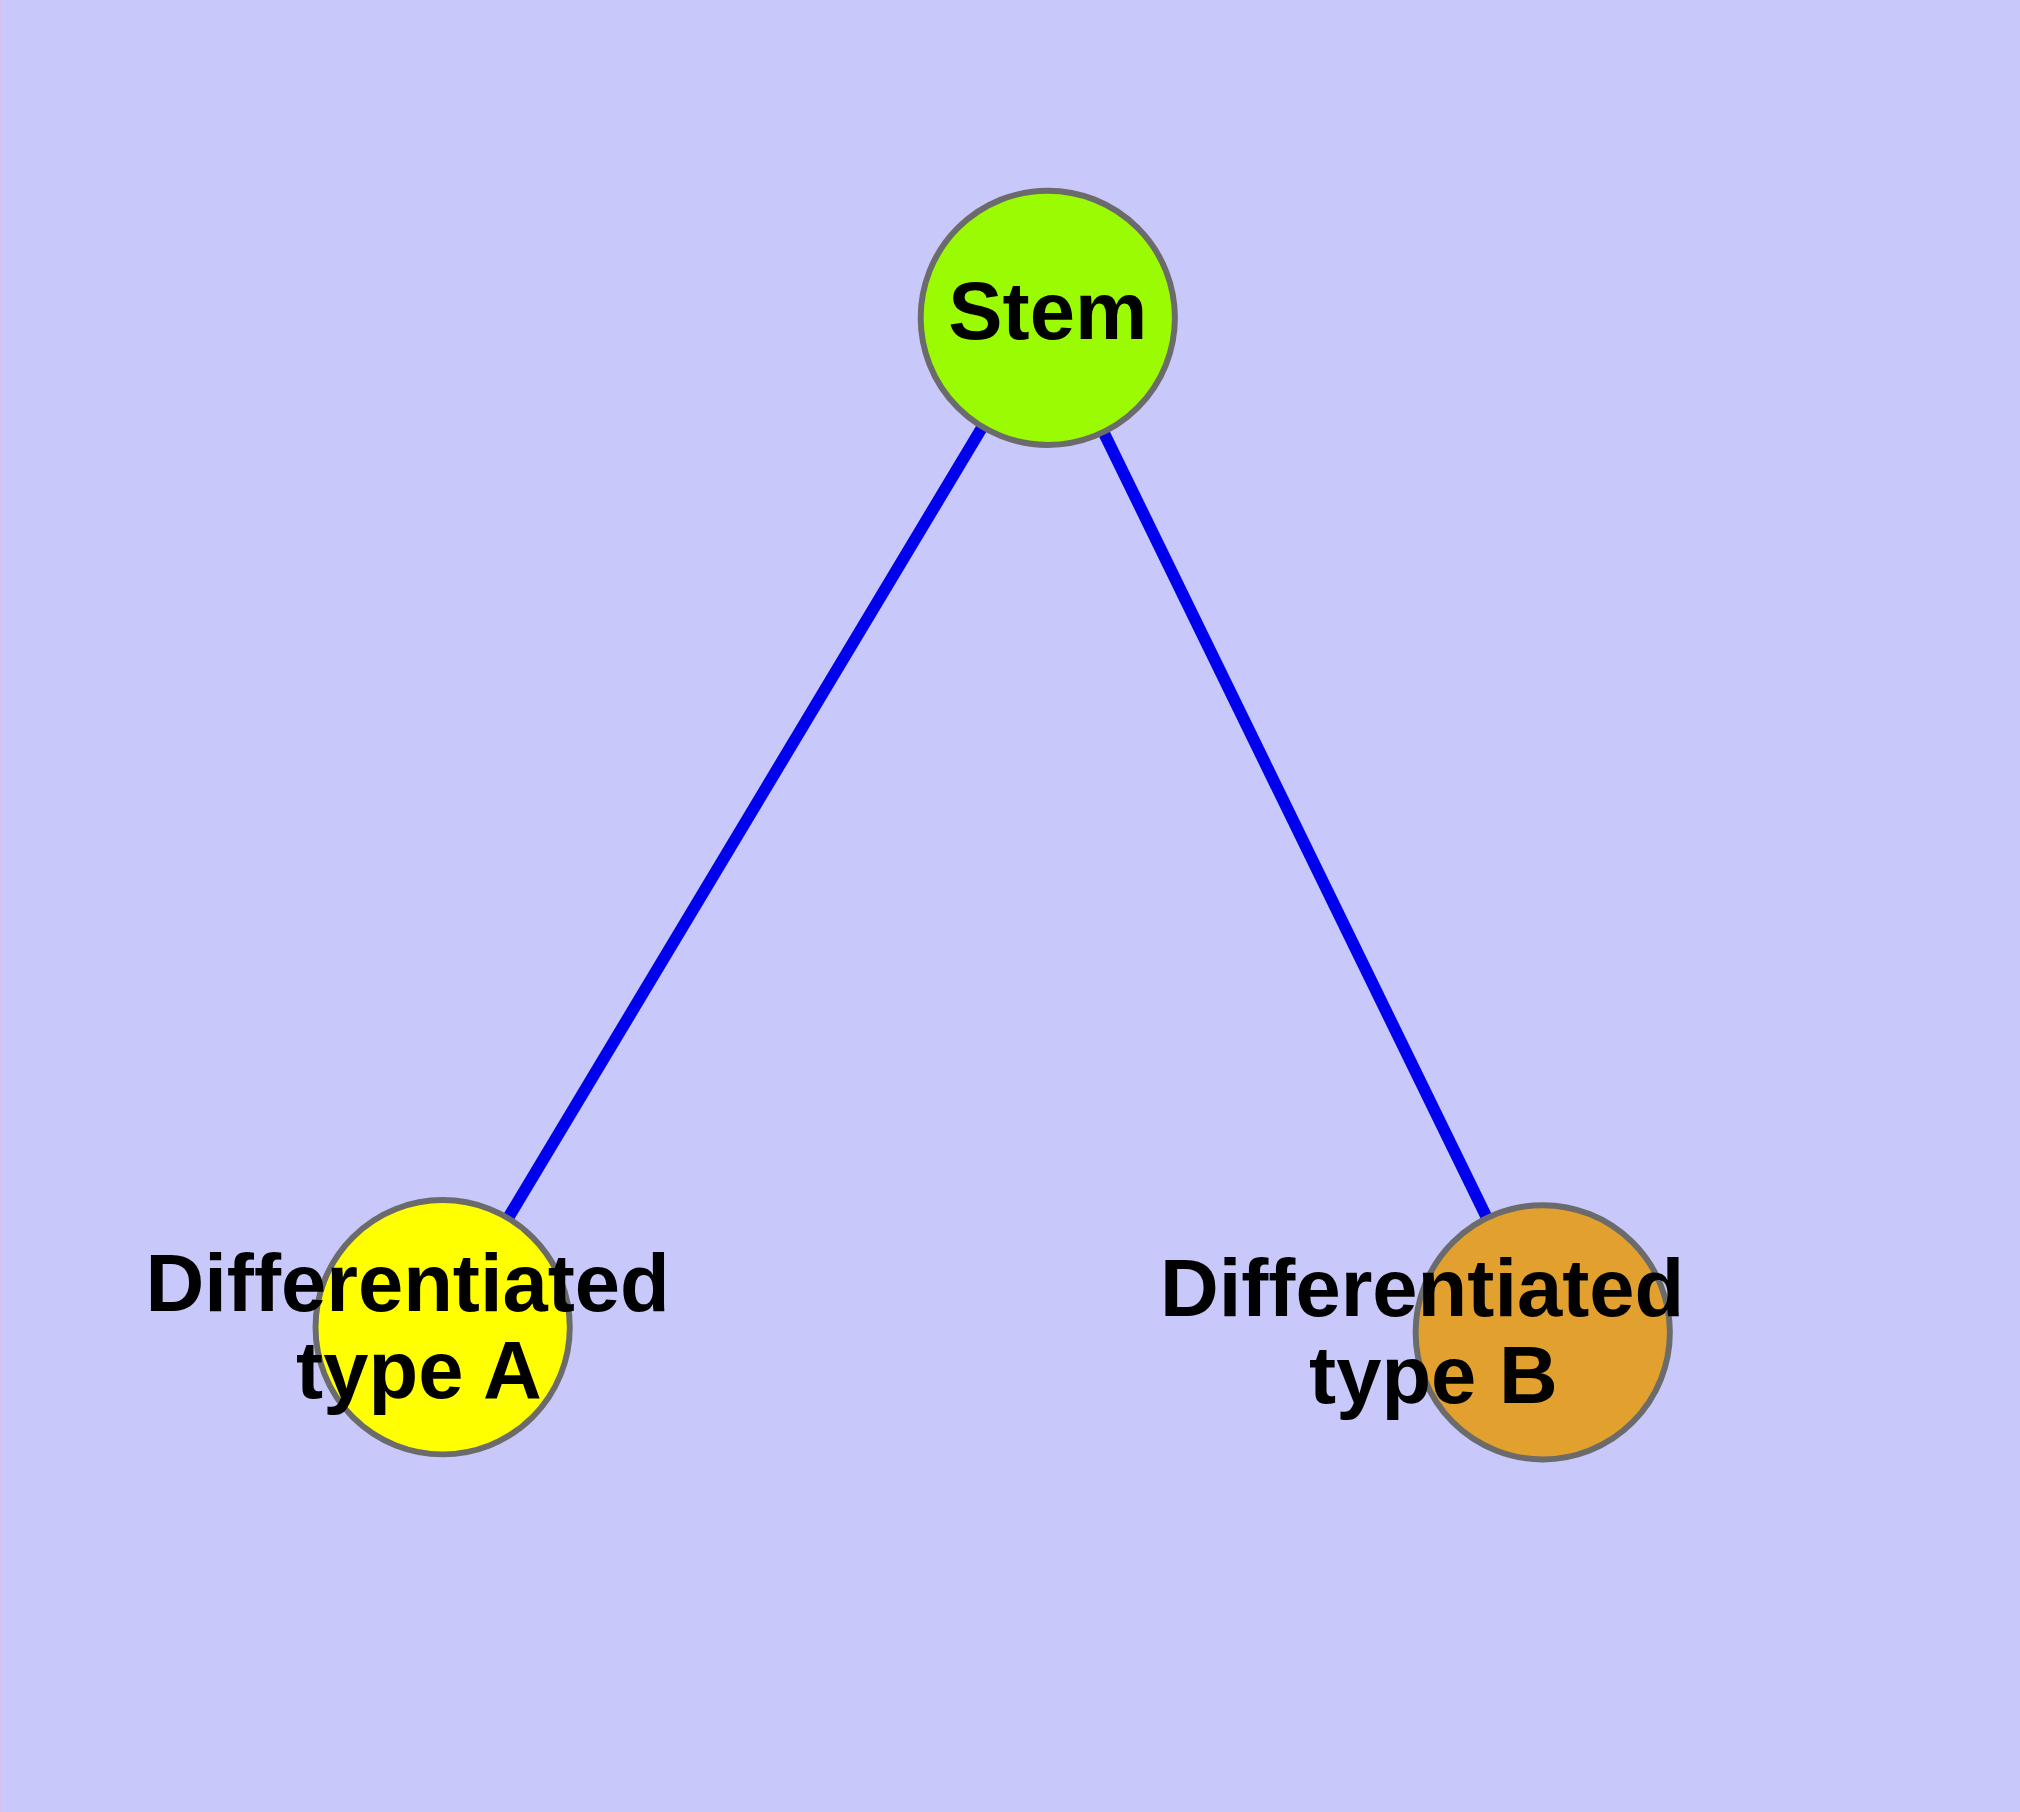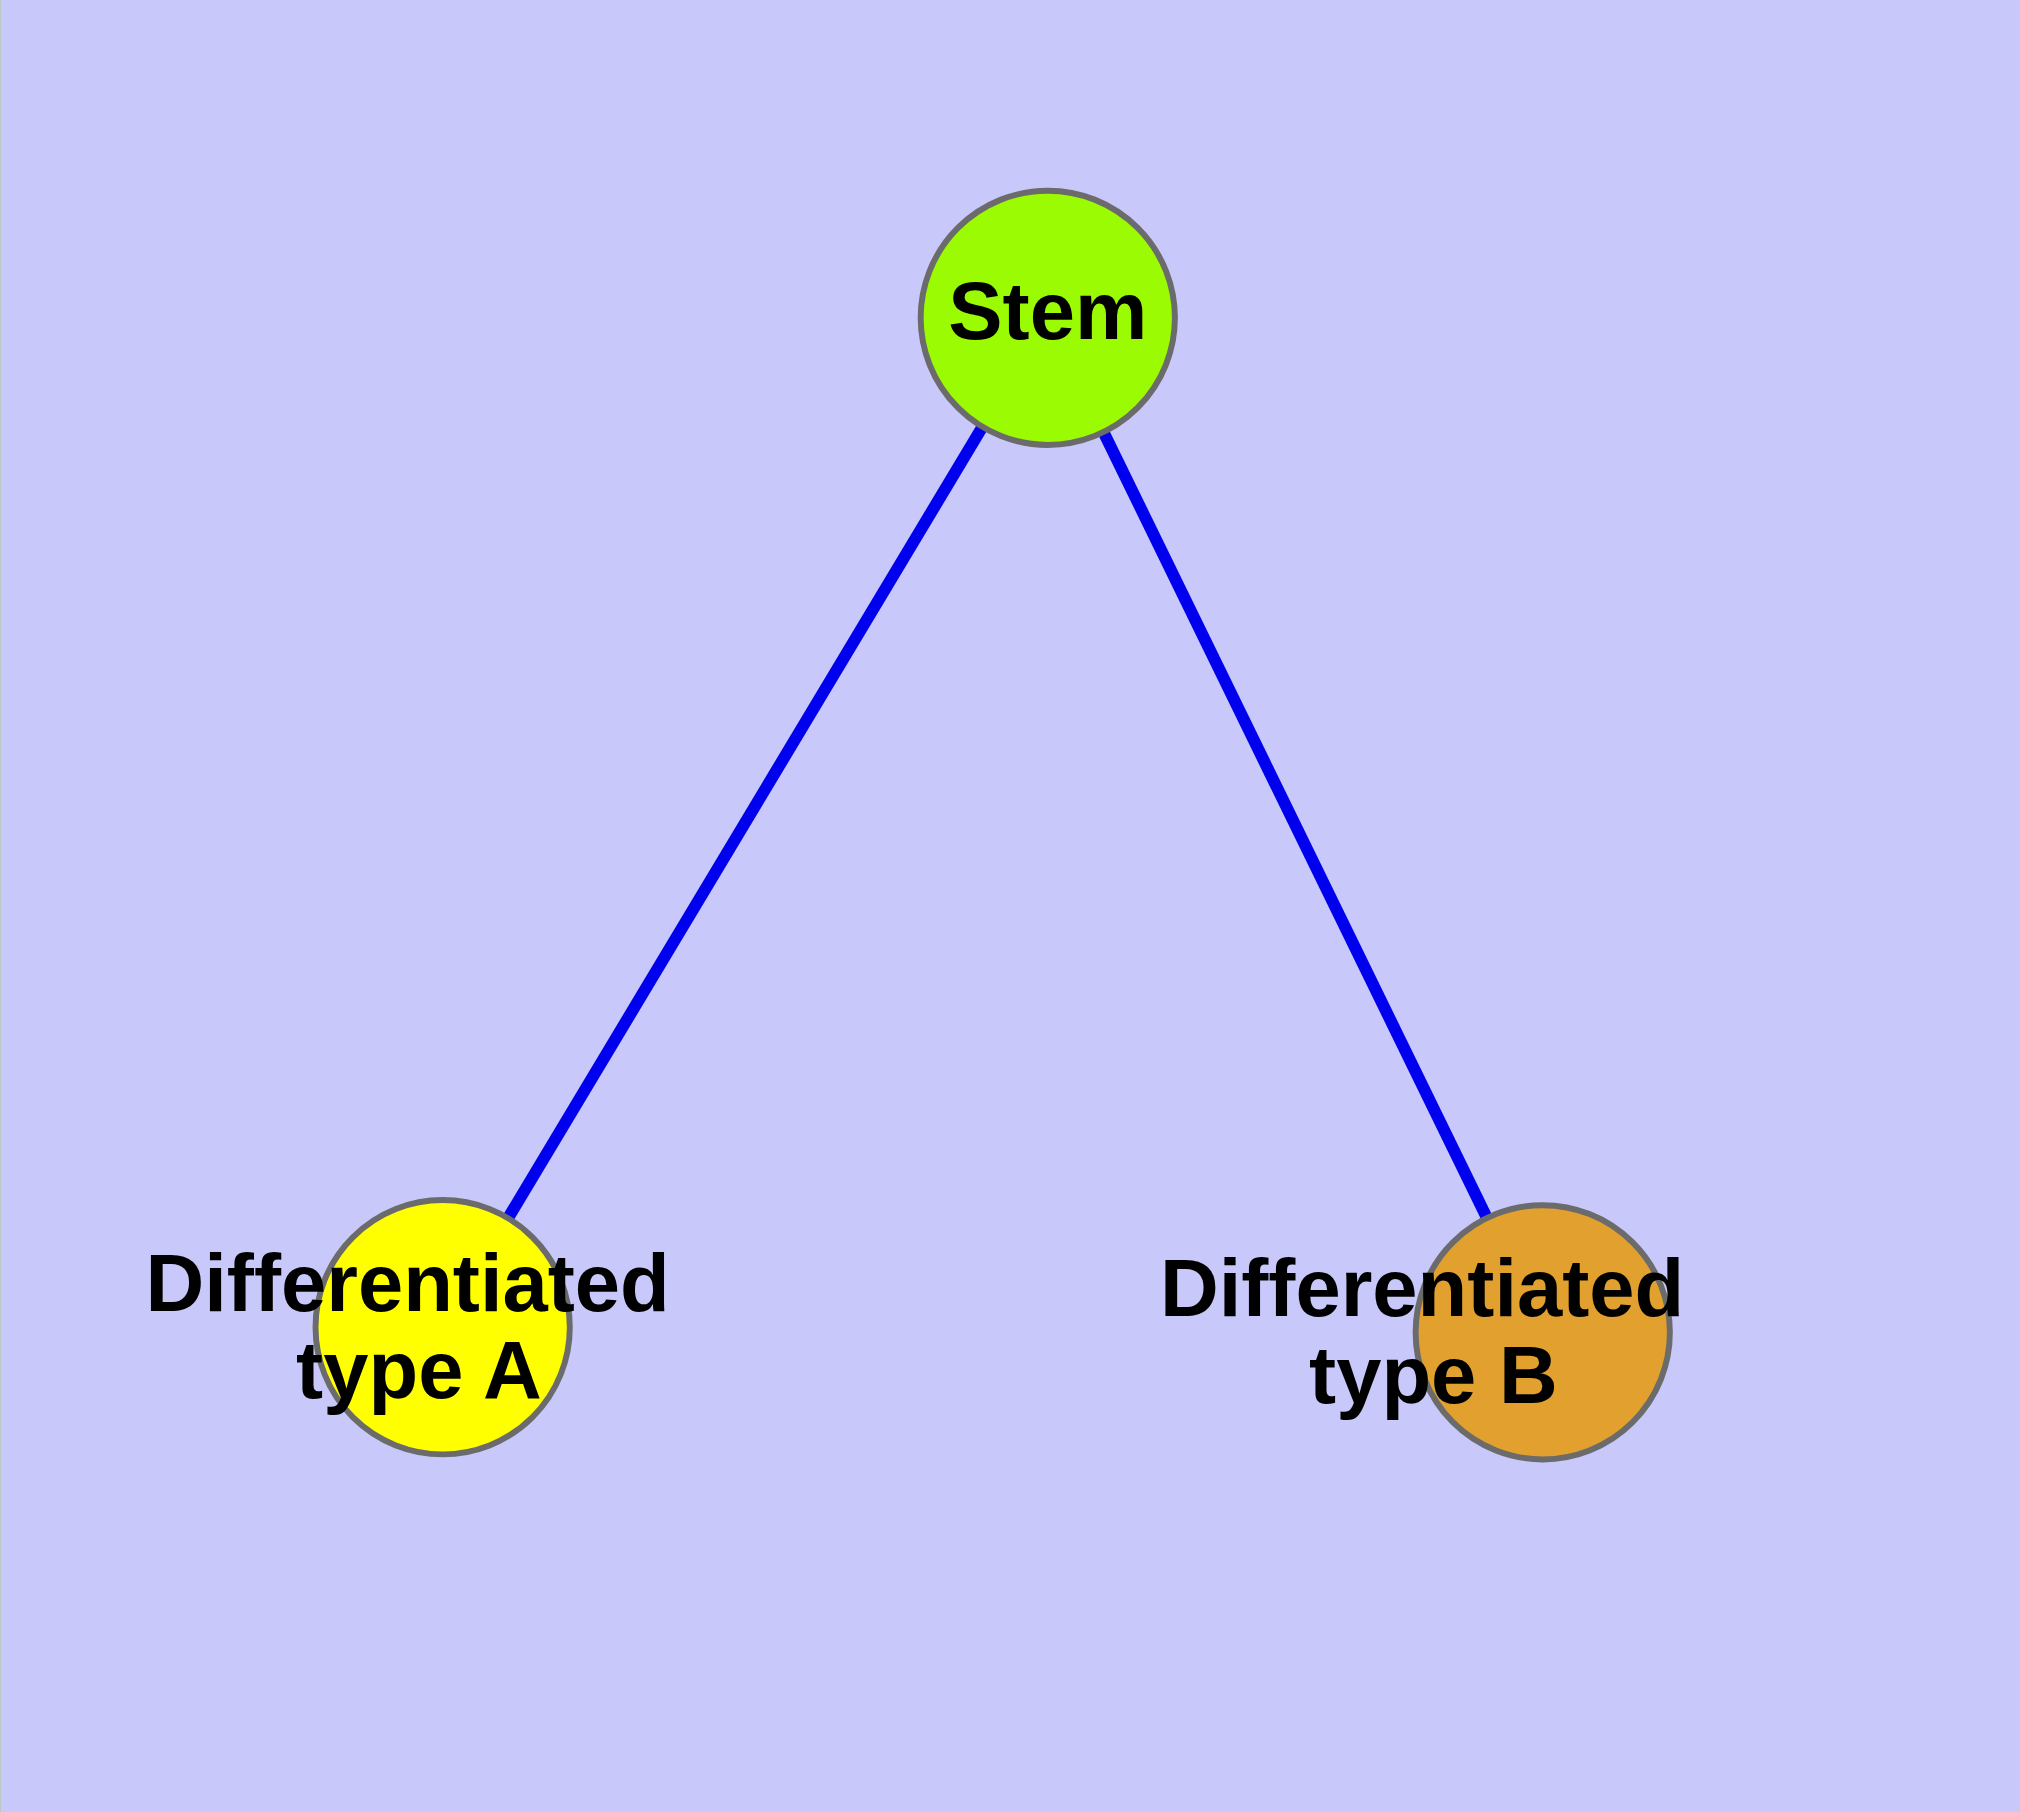--- a/index.html
+++ b/index.html
@@ -26,21 +26,21 @@
     font-weight: bold;
     fill: #000000;
     stroke: none;
     text-anchor: middle;
     font-family: "Liberation Sans", "DejaVu Sans", sans-serif;
   }
 </style>
 </head>
 <body>
 
-<div id="canvas" style="background: #84cc16; width: 2021px; height: 1812px;">
+<div id="canvas" style="background: #f9a8d4; width: 2021px; height: 1812px;">
   <svg id="graph-svg" viewBox="0 0 2384 2138" xmlns="http://www.w3.org/2000/svg">
 
     <rect id="bg-rect" x="0" y="0" width="2384" height="2138" fill="#c8c8fa"></rect>
 
     <g id="edge-layer">
       <line id="edge-stem-to-a" x1="1236" y1="375" x2="522" y2="1566" stroke="#0000ee" stroke-width="14" stroke-linecap="butt"></line>
       <line id="edge-stem-to-b" x1="1236" y1="375" x2="1820" y2="1572" stroke="#0000ee" stroke-width="14" stroke-linecap="butt"></line>
     </g>
 
     <g id="node-layer">

